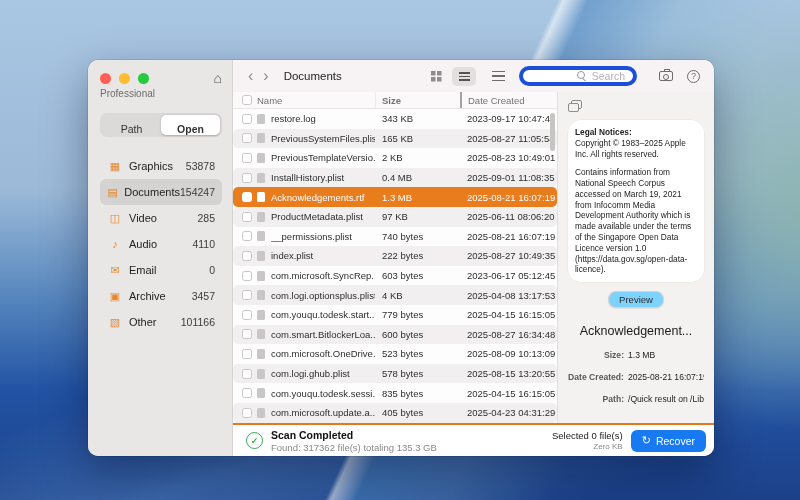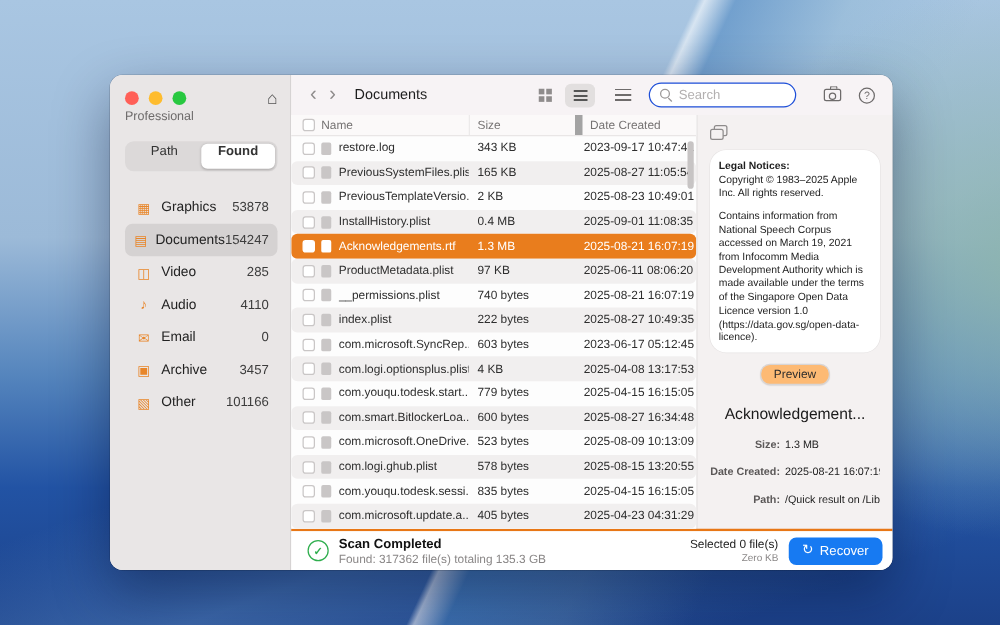--- a/index.html
+++ b/index.html
@@ -23,21 +23,21 @@
 
   
   .sidebar { width:145px; flex:0 0 145px; background:#e9e6e6; border-right:1px solid #d6d3d3; padding:10px 10px 0 12px; display:flex; flex-direction:column; }
   .traffic-row { display:flex; align-items:center; height:16px; }
   .tl { width:11px; height:11px; border-radius:50%; margin-right:8px; }
   .tl.red{background:#ff5f57}.tl.yellow{background:#febc2e}.tl.green{background:#28c840}
   .home-btn { margin-left:auto; font-size:14px; color:#555; line-height:1; cursor:default; }
   .app-title { margin-top:14px; font-size:12.5px; font-weight:bold; color:#1c1c1c; letter-spacing:.1px; }
   .app-sub { margin-top:2px; font-size:10px; color:#6e6b6b; }
   .segmented { margin-top:14px; display:flex; background:#dcd9d9; border-radius:7px; padding:2px; height:24px; }
-  .segment { flex:1; display:flex; align-items:flex-start; justify-content:center; font-size:10.5px; color:#333; border-radius:5px; }
+  .segment { flex:1; display:flex; align-items:flex-end; justify-content:center; font-size:10.5px; color:#333; border-radius:5px; }
   .segment.active { background:#fff; box-shadow:0 .5px 2px rgba(0,0,0,.22); font-weight:bold; }
   .cat-list { margin-top:16px; display:flex; flex-direction:column; }
   .cat-row { display:flex; align-items:center; height:26px; padding:0 7px; border-radius:6px; font-size:11px; color:#222; }
   .cat-row.selected { background:#d5d2d2; }
   .cat-icon { width:16px; color:#e8862a; font-size:11px; margin-right:6px; text-align:center; }
   .cat-count { margin-left:auto; font-size:10.5px; color:#3c3c3c; }
 
   
   .main { flex:1; display:flex; flex-direction:column; min-width:0; }
 
@@ -49,41 +49,41 @@
   .view-btn.active { background:#e2dfdf; }
   .icon-grid { width:11px; height:11px;
     background:
       linear-gradient(#8f8c8c,#8f8c8c) 0 0/4.5px 4.5px no-repeat,
       linear-gradient(#8f8c8c,#8f8c8c) 6.5px 0/4.5px 4.5px no-repeat,
       linear-gradient(#8f8c8c,#8f8c8c) 0 6.5px/4.5px 4.5px no-repeat,
       linear-gradient(#8f8c8c,#8f8c8c) 6.5px 6.5px/4.5px 4.5px no-repeat; }
   .icon-list { width:11px; height:9px; background:repeating-linear-gradient(180deg,#555 0 1.6px, transparent 1.6px 3.7px); }
   .icon-sliders { width:13px; height:10px; margin-left:16px;
     background:repeating-linear-gradient(180deg,#6e6b6b 0 1.4px, transparent 1.4px 4.3px); }
-  .search-pill { margin-left:14px; width:118px; height:20px; background:#fff; border:1px solid #1d4ed8; border-radius:10px; display:flex; align-items:center; padding:0 8px; }
+  .search-pill { margin-left:14px; width:118px; height:20px; background:#fff; border:4px solid #1d4ed8; border-radius:10px; display:flex; align-items:center; padding:0 8px;justify-content:flex-end; }
   .icon-mag { position:relative; width:10px; height:10px; flex:0 0 10px; }
   .icon-mag::before { content:""; position:absolute; left:0; top:0; width:6px; height:6px; border:1.2px solid #9a9797; border-radius:50%; }
   .icon-mag::after { content:""; position:absolute; left:6.5px; top:6.5px; width:3.5px; height:1.4px; background:#9a9797; transform:rotate(45deg); transform-origin:0 0; }
   .search-ph { margin-left:5px; font-size:10.5px; color:#b3b0b0; }
   .icon-camera { position:relative; width:14px; height:10px; border:1.2px solid #6e6b6b; border-radius:2px; margin-left:22px; }
   .icon-camera::before { content:""; position:absolute; top:-3px; left:4px; width:4px; height:2px; border:1.2px solid #6e6b6b; border-bottom:none; border-radius:1px 1px 0 0; }
   .icon-camera::after { content:""; position:absolute; left:3.2px; top:1.6px; width:4px; height:4px; border:1.2px solid #6e6b6b; border-radius:50%; }
   .icon-help { width:13px; height:13px; border:1.2px solid #6e6b6b; border-radius:50%; margin-left:14px; display:flex; align-items:center; justify-content:center; font-size:8.5px; color:#6e6b6b; }
   .icon-help::after { content:"?"; }
 
   .content-row { flex:1; display:flex; min-height:0; }
 
   
   .file-list { flex:1; min-width:0; background:#fdfdfd; display:flex; flex-direction:column; position:relative; }
   .list-header { height:17px; flex:0 0 17px; display:flex; align-items:center; border-bottom:1px solid #e9e6e6; background:#fbf9f9; font-size:9.5px; color:#757272; }
   .cb { width:10px; height:10px; border:1px solid #c9c6c6; border-radius:2.5px; background:#fff; flex:0 0 10px; }
   .col-check { margin:0 5px 0 9px; }
   .col-name-h { width:118px; }
-  .col-size-h { width:85px; }
-  .col-date-h { flex:1; border-left:6px solid #a3a3a3; padding-left:6px; height:100%; display:flex; align-items:center; }
+  .col-size-h { width:85px;font-weight:bold; }
+  .col-date-h { flex:1; border-left:2px solid #a3a3a3; padding-left:6px; height:100%; display:flex; align-items:center; }
   .list-header .col-size-h { border-left:1px solid #eceaea; padding-left:6px; height:100%; display:flex; align-items:center; }
   .rows { flex:1; overflow:hidden; }
   .file-row { height:19.6px; display:flex; align-items:center; font-size:9.5px; color:#2e2e2e; border-radius:5px; }
   .file-row:nth-of-type(even) { background:#f1efef; }
   .file-row .cb { margin:0 5px 0 9px; }
   .mini-doc { width:8px; height:10px; background:#c9c6c6; border-radius:1.5px; flex:0 0 8px; margin-right:6px; }
   .fr-name { width:104px; white-space:nowrap; overflow:hidden; }
   .fr-size { width:85px; padding-left:7px; white-space:nowrap; }
   .fr-date { flex:1; padding-left:7px; white-space:nowrap; }
   .file-row.selected { background:#e97d1d; color:#fff; }
@@ -92,21 +92,21 @@
   .scroll-thumb { position:absolute; right:2px; top:21px; width:5px; height:38px; border-radius:3px; background:#c7c4c4; }
 
   
   .preview { width:157px; flex:0 0 157px; background:#f4f1f1; border-left:1px solid #e2dfdf; padding:8px 10px 0 10px; display:flex; flex-direction:column; overflow:hidden; }
   .icon-pages { position:relative; width:12px; height:10px; margin-bottom:10px; }
   .icon-pages::before { content:""; position:absolute; left:3px; top:0; width:9px; height:7px; border:1px solid #8e8b8b; border-radius:2px; }
   .icon-pages::after { content:""; position:absolute; left:0; top:2.5px; width:9px; height:7px; border:1px solid #8e8b8b; border-radius:2px; background:#f4f1f1; }
   .legal-card { background:#fff; border-radius:13px; padding:7px 7px; font-size:8.3px; line-height:1.3; color:#1d1d1d; box-shadow:0 0 0 .5px rgba(0,0,0,.06); }
   .legal-title { font-weight:bold; }
   .legal-card p + p { margin-top:8px; }
-  .preview-btn { align-self:center; margin-top:9px; font-size:9.5px; color:#2c2c2c; background:#fdba74; border:1px solid #d8d5d5; border-radius:8px; padding:2px 10px; box-shadow:0 .5px 1px rgba(0,0,0,.12); }
+  .preview-btn { align-self:center; margin-top:9px; font-size:9.5px; color:#2c2c2c; background:#7dd3fc; border:1px solid #d8d5d5; border-radius:8px; padding:2px 10px; box-shadow:0 .5px 1px rgba(0,0,0,.12); }
   .file-title { margin-top:16px; text-align:center; font-size:12.5px; color:#1a1a1a; white-space:nowrap; overflow:hidden; }
   .detail-list { margin-top:12px; display:flex; flex-direction:column; gap:12px; }
   .detail-row { display:flex; font-size:8.6px; }
   .detail-label { width:56px; flex:0 0 56px; text-align:right; color:#5b5858; font-weight:bold; margin-right:4px; white-space:nowrap; }
   .detail-value { color:#1d1d1d; white-space:nowrap; overflow:hidden; }
 
   
   .progress-line { height:2px; flex:0 0 2px; background:#e87716; }
   .status-bar { height:31px; flex:0 0 31px; background:#fff; display:flex; align-items:center; padding:0 8px 0 13px; }
   .icon-check { width:17px; height:17px; border:1.7px solid #2fae4e; border-radius:50%; display:flex; align-items:center; justify-content:center; color:#2fae4e; font-size:9px; font-weight:bold; flex:0 0 17px; }
@@ -134,21 +134,21 @@
         <span class="home-btn">⌂</span>
       </div>
       <div class="app-sub">Professional</div>
 
       <div class="segmented">
 
       <div class="segment">
             <span>Path</span>
           </div>
           <div class="segment active">
-            <span>Found</span>
+            <span>Open</span>
           </div>
         </div>
 
       <div class="cat-list">
 
       <div class="cat-row">
             <span class="cat-icon">▦</span>
             <span class="cat-label">Graphics</span>
             <span class="cat-count">53878</span>
           </div>

